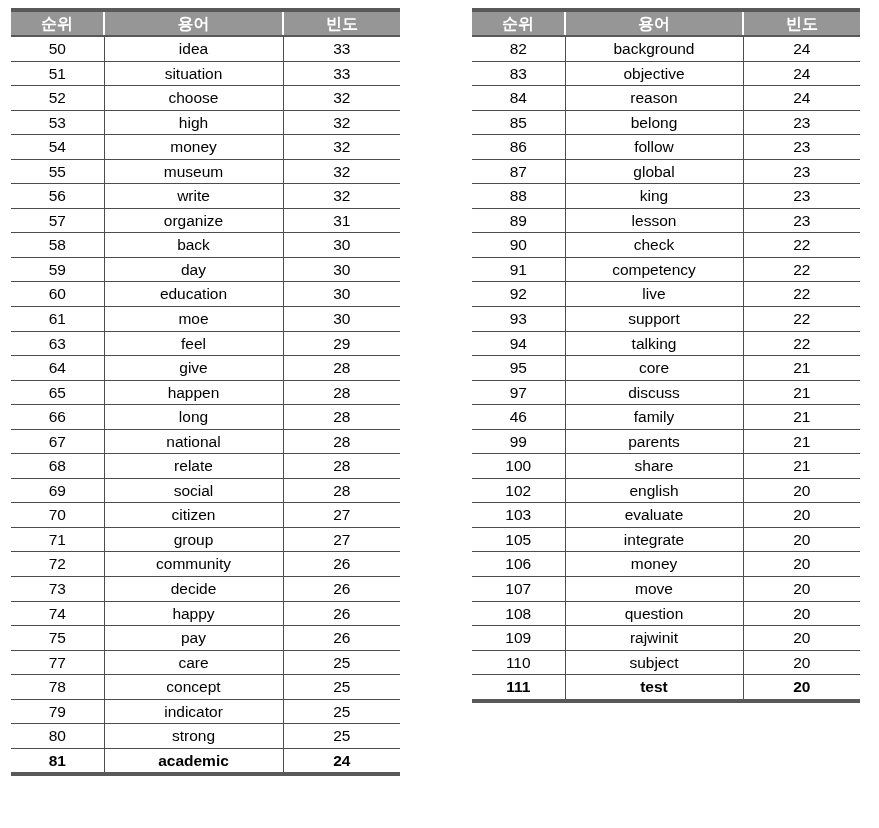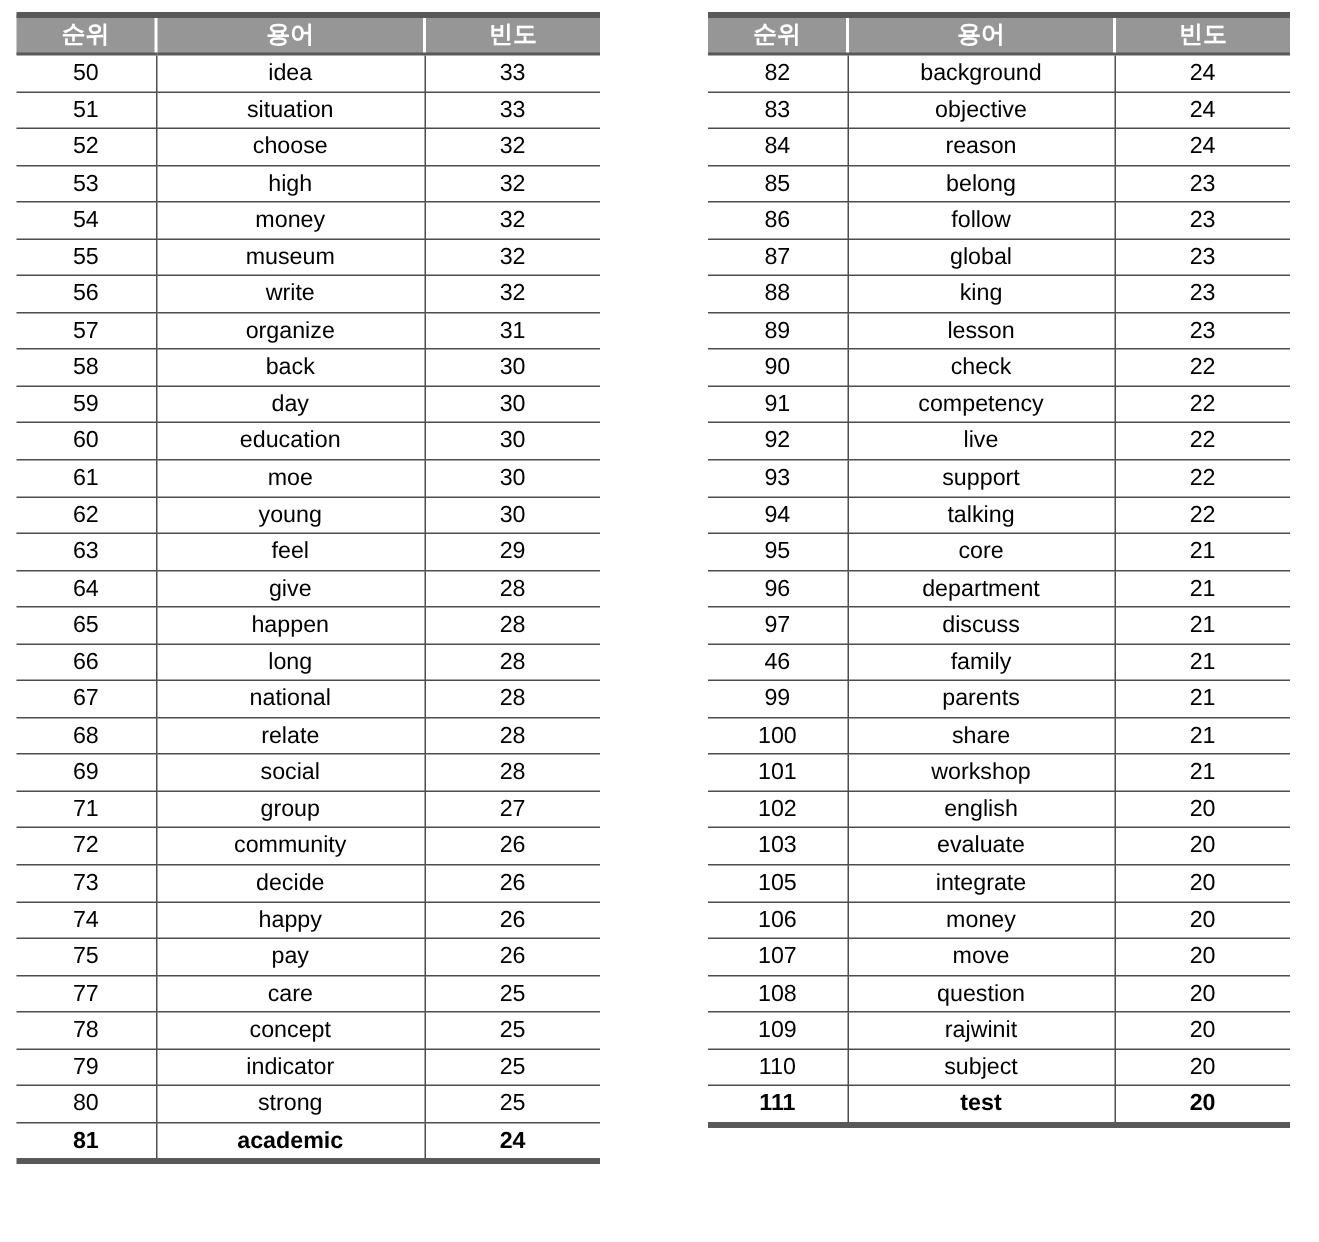--- a/index.html
+++ b/index.html
@@ -158,25 +158,20 @@
             <td>60</td>
             <td>education</td>
             <td>30</td>
           </tr>
           <tr>
             <td>61</td>
             <td>moe</td>
             <td>30</td>
           </tr>
           <tr>
-            <td>62</td>
-            <td>young</td>
-            <td>30</td>
-          </tr>
-          <tr>
             <td>63</td>
             <td>feel</td>
             <td>29</td>
           </tr>
           <tr>
             <td>64</td>
             <td>give</td>
             <td>28</td>
           </tr>
           <tr>
@@ -196,20 +191,25 @@
           </tr>
           <tr>
             <td>68</td>
             <td>relate</td>
             <td>28</td>
           </tr>
           <tr>
             <td>69</td>
             <td>social</td>
             <td>28</td>
+          </tr>
+          <tr>
+            <td>70</td>
+            <td>citizen</td>
+            <td>27</td>
           </tr>
           <tr>
             <td>71</td>
             <td>group</td>
             <td>27</td>
           </tr>
           <tr>
             <td>72</td>
             <td>community</td>
             <td>26</td>
@@ -342,47 +342,37 @@
             <td>94</td>
             <td>talking</td>
             <td>22</td>
           </tr>
           <tr>
             <td>95</td>
             <td>core</td>
             <td>21</td>
           </tr>
           <tr>
-            <td>96</td>
-            <td>department</td>
-            <td>21</td>
-          </tr>
-          <tr>
             <td>97</td>
             <td>discuss</td>
             <td>21</td>
           </tr>
           <tr>
             <td>46</td>
             <td>family</td>
             <td>21</td>
           </tr>
           <tr>
             <td>99</td>
             <td>parents</td>
             <td>21</td>
           </tr>
           <tr>
             <td>100</td>
             <td>share</td>
-            <td>21</td>
-          </tr>
-          <tr>
-            <td>101</td>
-            <td>workshop</td>
             <td>21</td>
           </tr>
           <tr>
             <td>102</td>
             <td>english</td>
             <td>20</td>
           </tr>
           <tr>
             <td>103</td>
             <td>evaluate</td>

